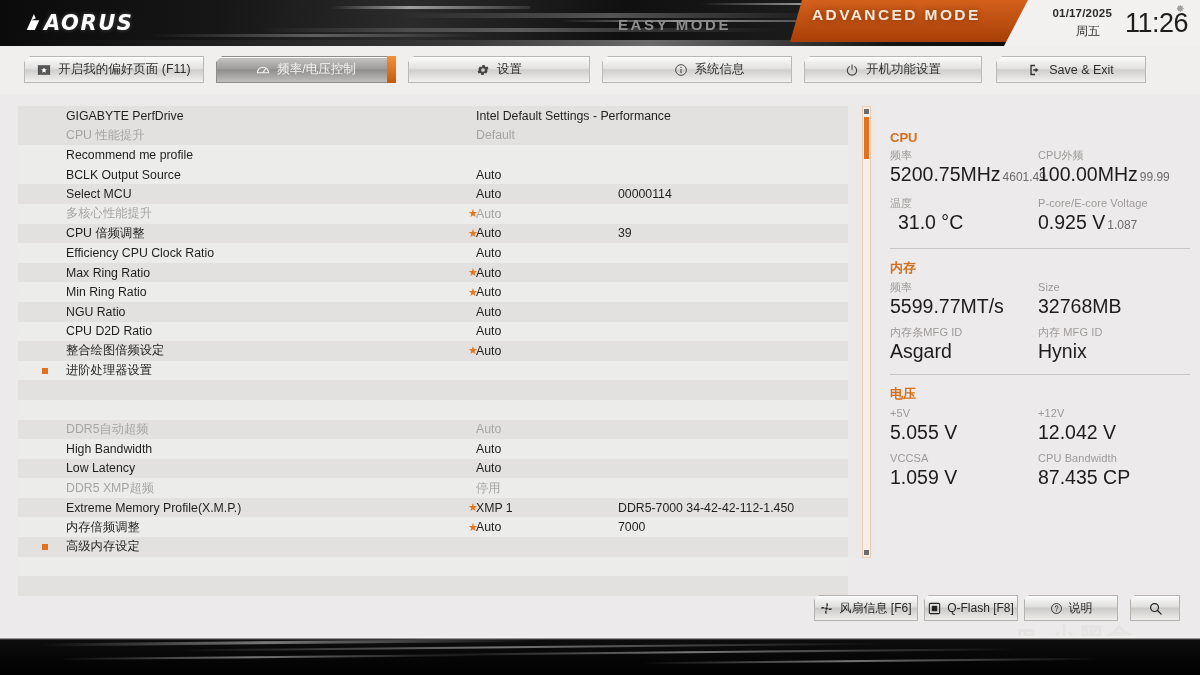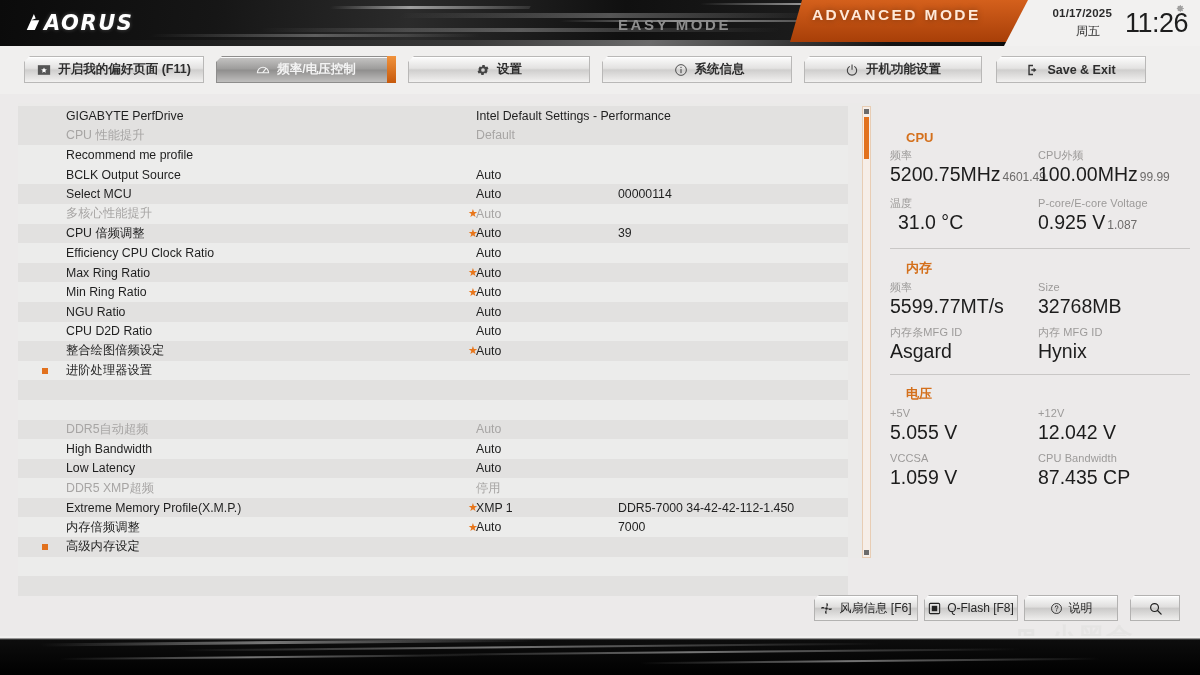--- a/index.html
+++ b/index.html
@@ -67,21 +67,21 @@
   .navbar { position: absolute; left: 0; top: 46px; width: 1200px; height: 48px; background: #f0efee; }
   .tab {
     position: absolute; top: 10px; height: 27px;
     background: linear-gradient(180deg,#fcfcfc 0%,#e3e2e1 45%,#cfcecd 52%,#f2f1f0 100%);
     border: 1px solid #b9b8b7;
     clip-path: polygon(6px 0, 100% 0, 100% 100%, 0 100%, 0 6px);
     display: flex; align-items: center; justify-content: center; gap: 7px;
     font-size: 12.5px; color: #2e2e2e;
     box-shadow: inset 0 1px 0 rgba(255,255,255,.9);
   }
-  .tab .tlabel { white-space: nowrap; font-weight: bold; }
+  .tab .tlabel { white-space: nowrap; }
   .tab.active {
     background: linear-gradient(180deg,#c6c5c4 0%,#9d9c9b 48%,#8f8e8d 52%,#bfbebd 100%);
     border-color: #8e8d8c; color: #f4f4f4;
   }
   .tab.active::after {
     content:""; position: absolute; right: -1px; top: -1px; width: 9px; height: 29px;
     background: linear-gradient(180deg,#f0923c,#c45508);
   }
   .tab .ic { width: 14px; height: 14px; flex: none; display:block; }
 
@@ -112,21 +112,21 @@
     background: #f6eee8; border: 1px solid #e8cdb4;
   }
   .sb-thumb { position: absolute; left: 1px; top: 10px; width: 5px; height: 42px; background: #e2711d; }
   .sb-arrow { position: absolute; left: 1px; width: 5px; height: 5px; background: #6b6b6b; }
   .sb-arrow.up { top: 2px; }
   .sb-arrow.down { bottom: 2px; }
 
   
   .info { position: absolute; left: 890px; top: 130px; width: 300px; }
   .info-group { position: relative; margin-bottom: 6px; }
-  .info-title { font-size: 13px; color: #d4701c; font-weight: 700; margin-bottom: 3px; margin-left: 16px; }
+  .info-title { font-size: 13px; color: #d4701c; font-weight: 700; margin-bottom: 3px; }
   .ig-grid { display: flex; }
   .ig-col { width: 148px; }
   .ig-cell { margin-bottom: 7px; }
   .ig-key { font-size: 11px; color: #9c9a99; line-height: 14px; letter-spacing:.1px; }
   .ig-val { font-size: 19.5px; color: #1c1c1c; line-height: 24px; font-weight: 400; }
   .ig-val .sub { font-size: 12px; color: #6d6b6a; vertical-align: baseline; margin-left: 2px; }
   .ig-val.indent { padding-left: 8px; }
   .divider { height: 1px; background: #c9c7c6; margin: 4px 0 10px 0; }
 
   

